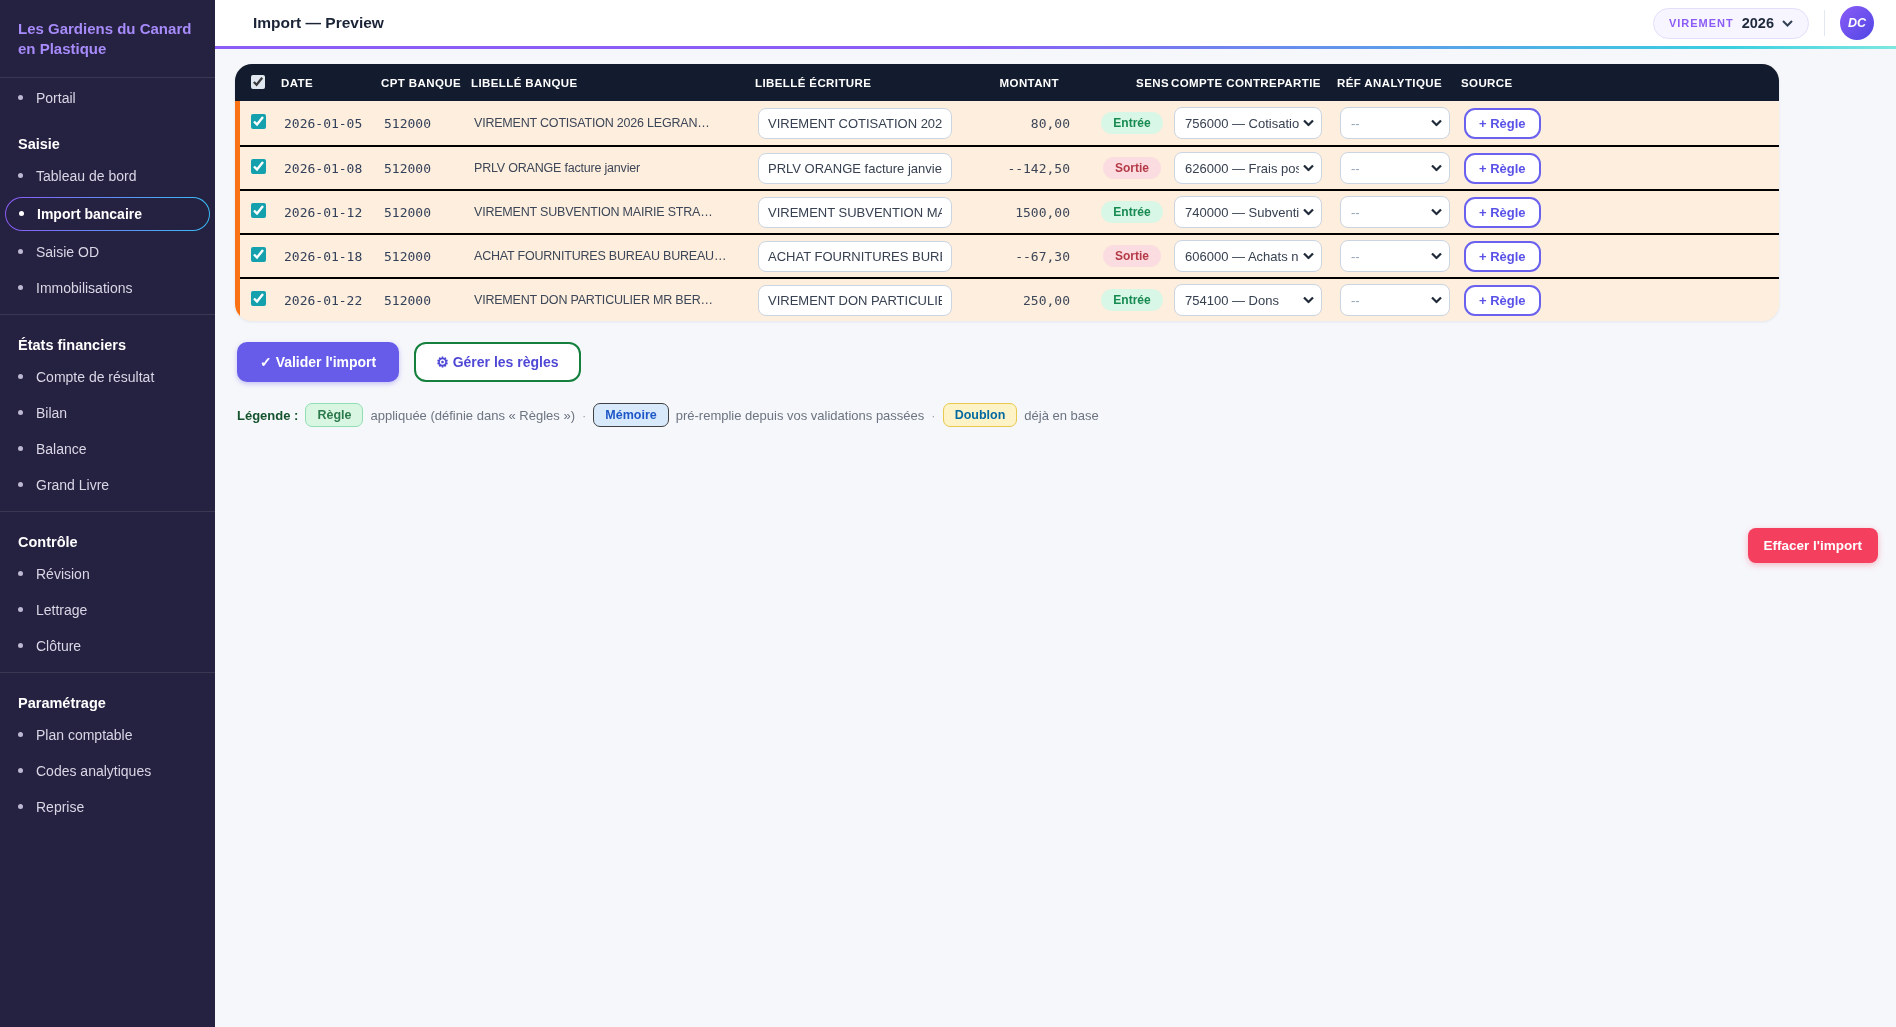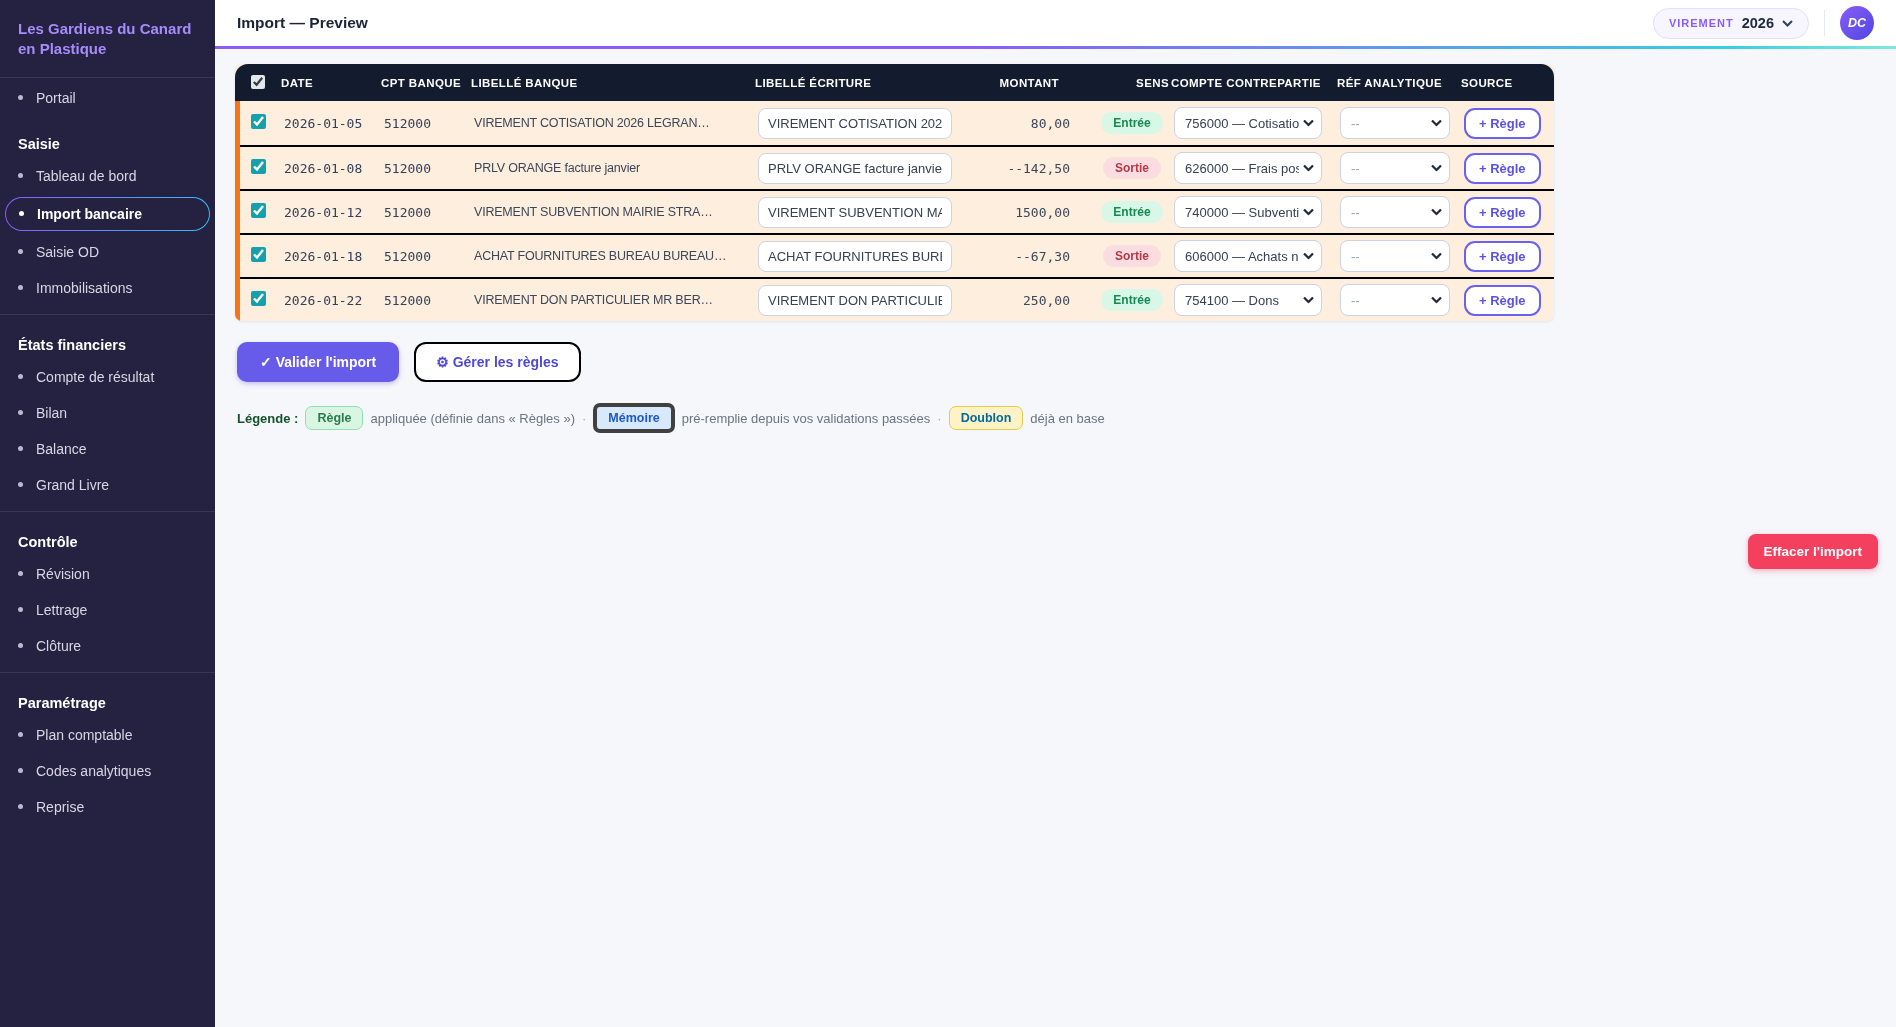--- a/index.html
+++ b/index.html
@@ -47,21 +47,21 @@
   .side-item.active .dot { background:#ffffff; }
   .side-gap { height:6px; }
 
   
   .main { flex:1; display:flex; flex-direction:column; height:100%; }
   .topbar {
     height:46px; background:#ffffff;
     display:flex; align-items:center; justify-content:space-between;
     padding:0 22px;
   }
-  .page-title { font-size:15.5px; font-weight:700; color:#1b2437; }
+  .page-title { font-size:15.5px; font-weight:700; color:#1b2437;margin-left:16px; }
   .top-right { display:flex; align-items:center; gap:15px; }
   .exercice-pill {
     display:flex; align-items:center; gap:8px;
     background:#f7f5ff; border:1px solid #e5defb;
     border-radius:17px; height:31px; padding:0 15px; cursor:pointer;
   }
   .ex-label { font-size:11px; font-weight:700; letter-spacing:1px; color:#8b5cf6; }
   .ex-year { font-size:14.5px; font-weight:700; color:#1e293b; }
   .chev-svg { width:11px; height:7px; stroke:#334155; stroke-width:2; fill:none; }
   .vdiv { width:1px; height:26px; background:#e2e8f0; }
@@ -72,21 +72,21 @@
     display:flex; align-items:center; justify-content:center; cursor:pointer;font-style:italic;
   }
   .grad-line { height:3px; background:linear-gradient(90deg,#8b5cf6 0%,#8b5cf6 45%,#38cfe0 90%,#7ee8e0 100%); }
 
   .content { padding:15px 18px 0 20px; flex:1; }
   .fileinfo { font-size:13.5px; color:#475569; margin:7px 0 15px 2px; }
   .fileinfo b { color:#1f2937; }
 
   
   .imp-table {
-    width:1319px; border-radius:7px;
+    width:1544px; border-radius:17px;
     box-shadow:0 1px 3px rgba(15,23,42,.08);
     overflow:hidden; background:#fdeedd;
   }
   .t-head, .t-row {
     display:grid;
     grid-template-columns:44px 100px 90px 284px 228px 104px 84px 166px 124px 95px;
     align-items:center;
   }
   .t-head {
     background:#131b2e; color:#ffffff; height:37px;
@@ -150,36 +150,36 @@
   
   .actions { display:flex; gap:15px; margin:21px 0 0 2px; align-items:center; }
   .btn-validate {
     background:#665ce9; border:none; color:#fff;
     border-radius:10px; padding:12px 23px;
     font-size:14px; font-weight:700; cursor:pointer;
     font-family:"Liberation Sans", sans-serif;
     box-shadow:0 2px 5px rgba(102,92,233,.35);
   }
   .btn-rules {
-    background:#fff; border:2px solid #000000; color:#4f48d6;
+    background:#fff; border:2px solid #15803d; color:#4f48d6;
     border-radius:12px; padding:10px 20px;
     font-size:14px; font-weight:700; cursor:pointer;
     font-family:"Liberation Sans", sans-serif;
   }
   .legend {
     display:flex; align-items:center; gap:7px;
     margin:21px 0 0 2px; font-size:13px; color:#6b7480;
   }
   .legend .lg-label { font-weight:700; color:#14532d; }
   .lg-badge {
     display:inline-block; padding:4px 11px; border-radius:7px;
     font-size:12.5px; font-weight:700;
   }
   .lg-badge.regle { background:#d9f6e3; border:1px solid #90dfb2; color:#2c7a4b; }
-  .lg-badge.memoire { background:#d8e9fb; border:4px solid #404040; color:#1e58c8; }
+  .lg-badge.memoire { background:#d8e9fb; border:1px solid #404040; color:#1e58c8; }
   .lg-badge.doublon { background:#fdf3c6; border:1px solid #e7c94d; color:#0369a1; }
   .lg-sep { color:#9aa3af; }
 
   .clear-row { display:flex; justify-content:flex-end; margin-top:101px; }
   .btn-clear {
     background:#f43f5e; border:none; color:#fff;
     border-radius:8px; padding:10px 16px;
     font-size:13.5px; font-weight:700; cursor:pointer;
     font-family:"Liberation Sans", sans-serif;
     box-shadow:0 2px 6px rgba(244,63,94,.35);

